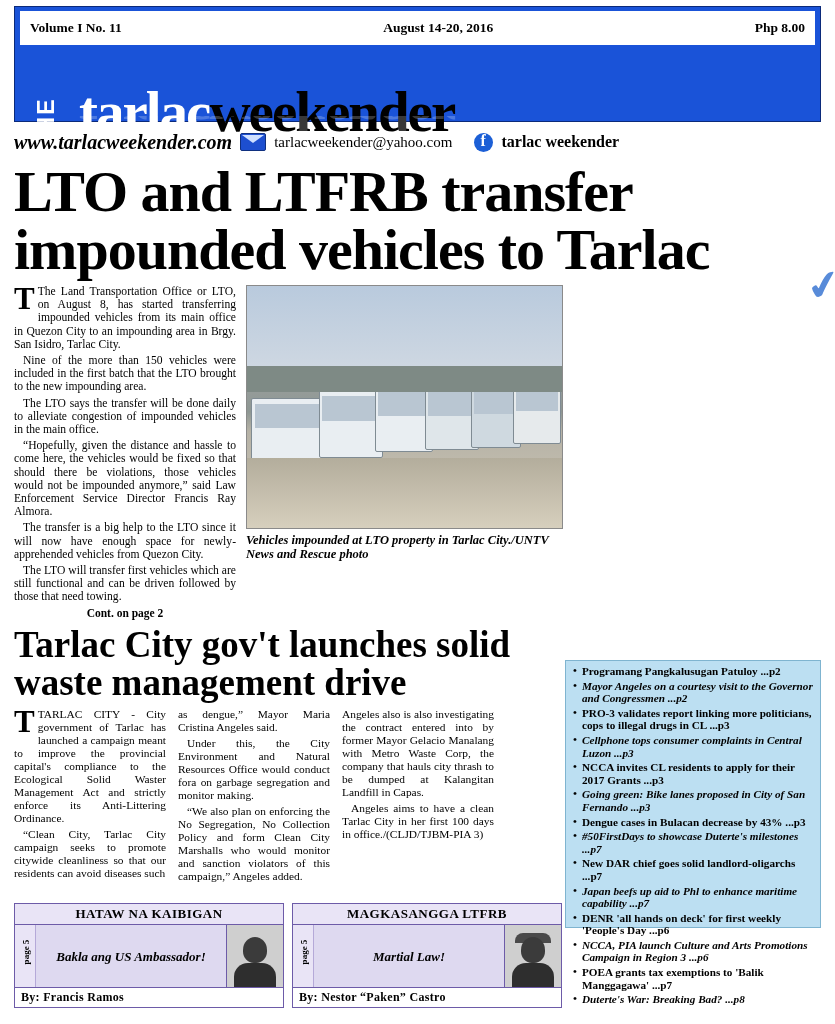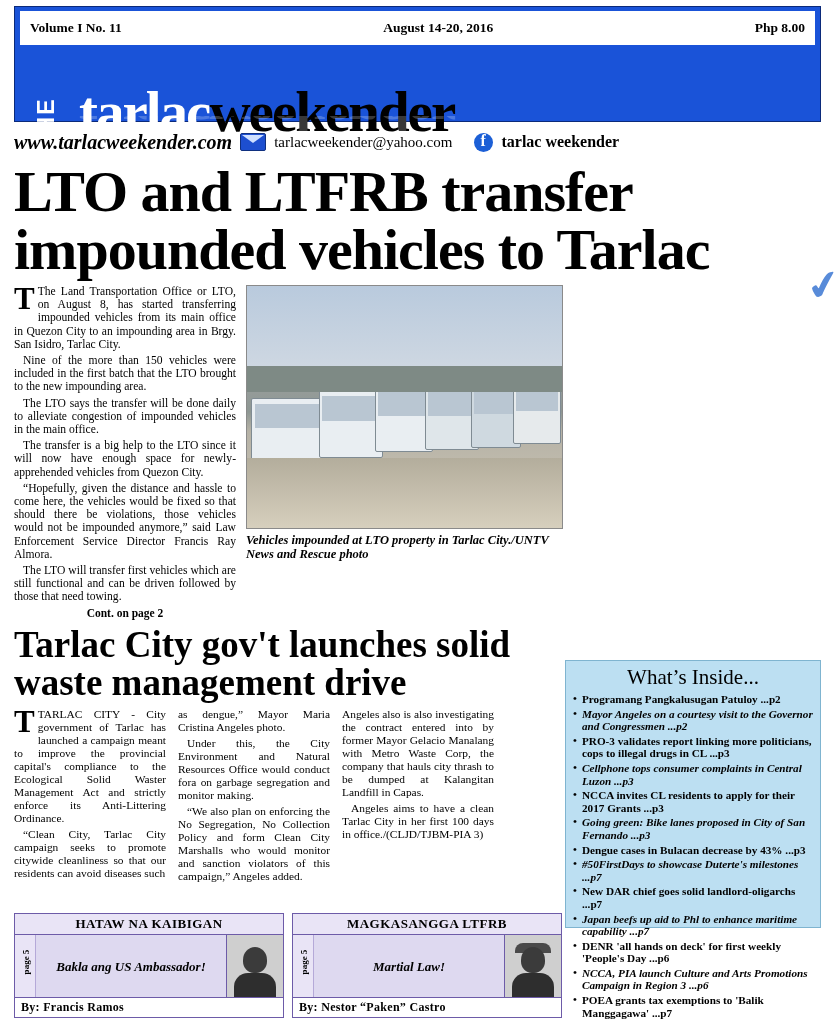--- a/index.html
+++ b/index.html
@@ -114,21 +114,21 @@
   .inside ul{margin:0;padding:0;list-style:none;}
   .inside li{
     font-size:11.2px;line-height:12.6px;margin-bottom:2px;padding-left:9px;position:relative;
     font-family:"Liberation Serif",serif;
   }
   .inside li:before{content:"•";position:absolute;left:0;top:-1px;font-size:11px;}
   .inside li.ital{font-style:italic;font-weight:bold;}
   .inside li.bold{font-weight:bold;}
 
   
-  .strips{position:absolute;left:14px;bottom:6px;width:628px;display:flex;gap:8px;}
+  .strips{position:absolute;left:14px;bottom:16px;width:628px;display:flex;gap:8px;}
   .strip{width:270px;border:1px solid #6d5ba8;box-sizing:border-box;background:#ded9f0;}
   .strip .st-head{
     background:#e9e4f6;text-align:center;font-family:"Liberation Serif",serif;
     font-weight:bold;font-size:13px;padding:2px 0;border-bottom:1px solid #6d5ba8;letter-spacing:.5px;
   }
   .strip .st-body{display:flex;height:62px;}
   .st-page{
     width:20px;background:#e9e4f6;border-right:1px solid #b5a9d8;position:relative;
   }
   .st-page span{
@@ -180,22 +180,22 @@
     <div class="fbtxt">tarlac weekender</div>
   </div>
 
   <div class="headline">LTO and LTFRB transfer impounded vehicles to Tarlac</div>
 
   <div class="lead">
     <div class="lead-col">
       <p class="first"><span class="dropcap">T</span><span>The Land Transportation Office or LTO, on August 8, has started transferring impounded vehicles from its main office in Quezon City to an impounding area in Brgy. San Isidro, Tarlac City.</span></p>
       <p>Nine of the more than 150 vehicles were included in the first batch that the LTO brought to the new impounding area.</p>
       <p>The LTO says the transfer will be done daily to alleviate congestion of impounded vehicles in the main office.</p>
+      <p>“Hopefully, given the distance and hassle to come here, the vehicles would be fixed so that should there be violations, those vehicles would not be impounded anymore,” said Law Enforcement Service Director Francis Ray Almora.</p>
       <p>The transfer is a big help to the LTO since it will now have enough space for newly-apprehended vehicles from Quezon City.</p>
-      <p>“Hopefully, given the distance and hassle to come here, the vehicles would be fixed so that should there be violations, those vehicles would not be impounded anymore,” said Law Enforcement Service Director Francis Ray Almora.</p>
       <p>The LTO will transfer first vehicles which are still functional and can be driven followed by those that need towing.</p>
       <div class="cont">Cont. on page 2</div>
     </div>
     <div class="photo-wrap">
       <div class="photo">
         <div class="truck" style="left:4px;top:112px;width:74px;height:62px;">
             <i></i>
           </div>
         <div class="truck" style="left:72px;top:104px;width:62px;height:66px;">
             <i></i>
@@ -222,32 +222,31 @@
   </div>
 
   <div class="headline2">Tarlac City gov't launches solid waste management drive</div>
 
   <div class="lower">
     <div class="lower-col">
       <p class="first"><span class="dropcap">T</span><span>TARLAC CITY - City government of Tarlac has launched a campaign meant to improve the provincial capital's compliance to the Ecological Solid Waster Management Act and strictly enforce its Anti-Littering Ordinance.</span></p>
       <p>“Clean City, Tarlac City campaign seeks to promote citywide cleanliness so that our residents can avoid diseases such</p>
     </div>
     <div class="lower-col">
-      <p class="first">as dengue,” Mayor Maria Cristina Angeles photo.</p>
+      <p class="first">as dengue,” Mayor Maria Cristina Angeles said.</p>
       <p>Under this, the City Environment and Natural Resources Office would conduct fora on garbage segregation and monitor making.</p>
       <p>“We also plan on enforcing the No Segregation, No Collection Policy and form Clean City Marshalls who would monitor and sanction violators of this campaign,” Angeles added.</p>
     </div>
     <div class="lower-col">
       <p class="first">Angeles also is also investigating the contract entered into by former Mayor Gelacio Manalang with Metro Waste Corp, the company that hauls city thrash to be dumped at Kalangitan Landfill in Capas.</p>
       <p>Angeles aims to have a clean Tarlac City in her first 100 days in office./(CLJD/TJBM-PIA 3)</p>
     </div>
   </div>
 
   <div class="inside">
-    <h3>What’s Inside...</h3>
     <ul>
       <li class="bold">Programang Pangkalusugan Patuloy   ...p2</li>
       <li class="ital">Mayor Angeles on a courtesy visit to the Governor and Congressmen   ...p2</li>
       <li class="bold">PRO-3 validates report linking more politicians, cops to illegal drugs in CL   ...p3</li>
       <li class="ital">Cellphone tops consumer complaints in Central Luzon   ...p3</li>
       <li class="bold">NCCA invites CL residents to apply for their 2017 Grants   ...p3</li>
       <li class="ital">Going green: Bike lanes proposed in City of San Fernando   ...p3</li>
       <li class="bold">Dengue cases in Bulacan decrease by 43%   ...p3</li>
       <li class="ital">#50FirstDays to showcase Duterte's milestones ...p7</li>
       <li class="bold">New DAR chief goes solid landlord-oligarchs ...p7</li>

